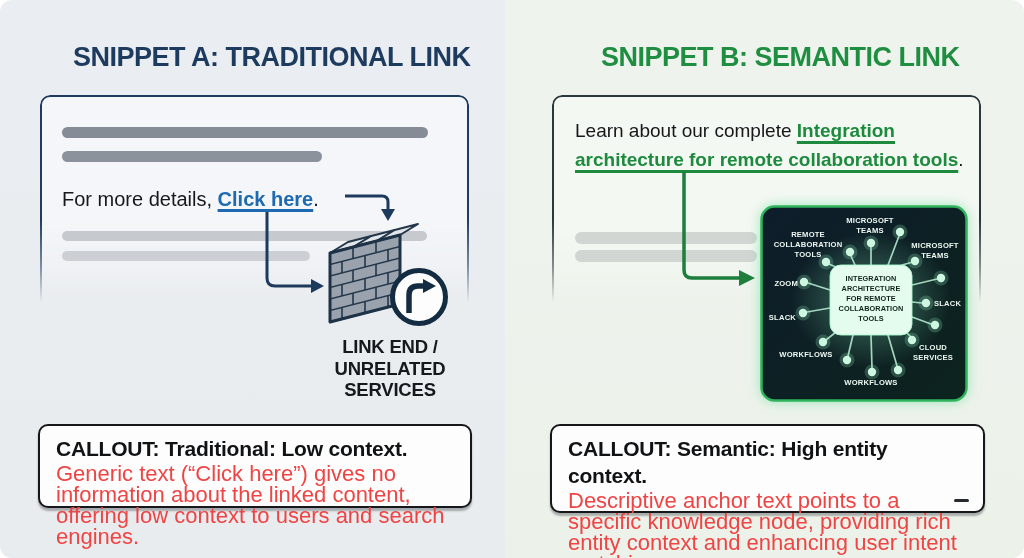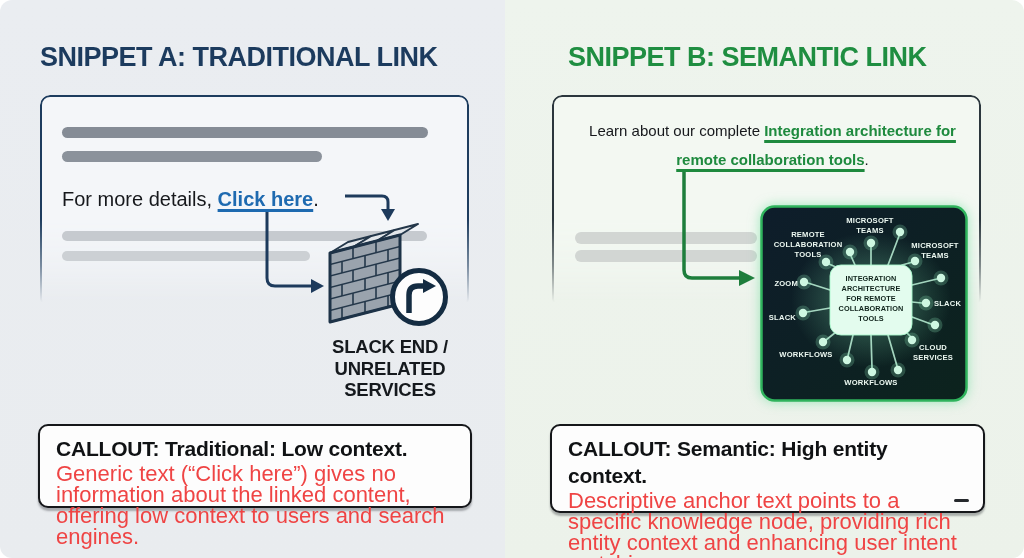--- a/index.html
+++ b/index.html
@@ -2,33 +2,33 @@
 <html><head>
 <meta charset="utf-8">
 <style>
   html,body{margin:0;padding:0;background:#fff;}
   .page{position:relative;width:1024px;height:558px;font-family:"Liberation Sans",sans-serif;
         border-radius:12px;overflow:hidden;}
   .half{position:absolute;top:0;height:558px;}
   .half.left{left:0;width:505px;background:linear-gradient(180deg,#eaedf1 0%,#e9ecef 100%);}
   .half.right{left:505px;width:519px;background:linear-gradient(180deg,#eef4ed 0%,#ecf2ea 100%);}
   .abs{position:absolute;}
-  .title{font-weight:bold;font-size:27px;letter-spacing:-0.5px;white-space:nowrap;}
+  .title{font-weight:bold;font-size:27px;letter-spacing:-0.5px;white-space:nowrap;margin-left:33px;}
   .title.navy{color:#1c3b5e;}
   .title.green{color:#1f8e41;}
   .snippet-box{border:2.5px solid;border-radius:10px;
       -webkit-mask-image:linear-gradient(to bottom,#000 58%,rgba(0,0,0,.55) 80%,transparent 97%);
       mask-image:linear-gradient(to bottom,#000 58%,rgba(0,0,0,.55) 80%,transparent 97%);}
   .box-a{border-color:#1d3c5e;background:#f4f6f9;}
   .box-b{border-color:#2b363d;background:#f3f8f2;}
   .bar{border-radius:6px;}
   .snippet-line{font-size:20px;color:#16181c;white-space:nowrap;}
   .link-blue{color:#1e6ab0;font-weight:bold;text-decoration:underline;
       text-decoration-thickness:2.5px;text-underline-offset:3px;}
-  .para{font-size:15px;line-height:29px;color:#16181c;text-align:center;}
+  .para{font-size:19px;line-height:29px;color:#16181c;}
   .link-green{color:#1e8a3e;font-weight:bold;text-decoration:underline;
       text-decoration-thickness:2.5px;text-underline-offset:4px;}
   .dead-end{font-weight:bold;font-size:18.5px;line-height:21.5px;color:#15191d;
       text-align:center;letter-spacing:-0.2px;}
   .callout{background:#fdfdfd;border:2.5px solid #15171a;border-radius:10px;
       box-shadow:0 3px 2px rgba(40,44,50,.35);padding:9px 16px;box-sizing:border-box;}
   .callout h3{margin:0;font-size:21px;line-height:27px;color:#101214;letter-spacing:-0.2px;}
   .callout p{margin:1px 0 0 0;font-size:22px;line-height:21px;color:#ef4444;}
   .dash{position:absolute;right:14px;bottom:9px;width:15px;height:3px;background:#26292d;border-radius:2px;}
   svg.kg{filter:drop-shadow(0 0 6px rgba(72,214,134,0.5));}
@@ -107,21 +107,21 @@
     </g>
 
     <g>
       <circle cx="381" cy="207" r="26.5" fill="#fdfdfd" stroke="#142c42" stroke-width="5"></circle>
       <path d="M 371 223 V 205 Q 371 196 380 196 H 385" fill="none" stroke="#142c42" stroke-width="5.5"></path>
       <polygon points="385,189 385,203 398,196" fill="#142c42"></polygon>
     </g>
   </svg>
 
   <div class="abs dead-end" style="left:292px;top:336px;width:196px;">
-    <div>SLACK END /</div>
+    <div>LINK END /</div>
     <div>UNRELATED SERVICES</div>
   </div>
 
   <div class="abs callout" style="left:38px;top:424px;width:434px;height:84px;">
     <h3>CALLOUT: Traditional: Low context.</h3>
     <p>Generic text (“Click here”) gives no information about the linked content, offering low context to users and search engines.</p>
   </div>
 
   <div class="abs title green" style="left:568px;top:42px;">SNIPPET B: SEMANTIC LINK</div>
 

